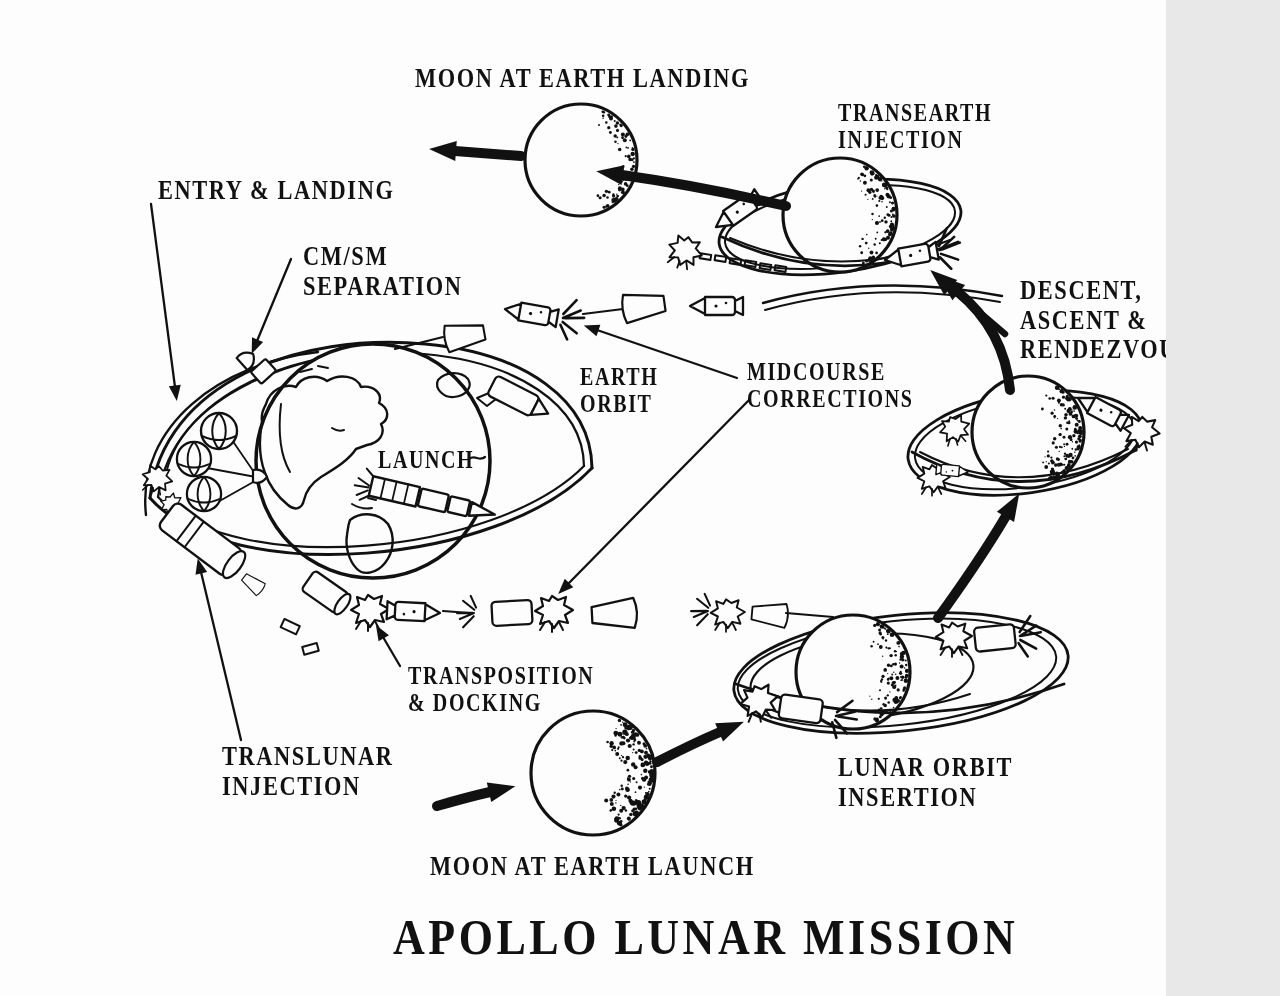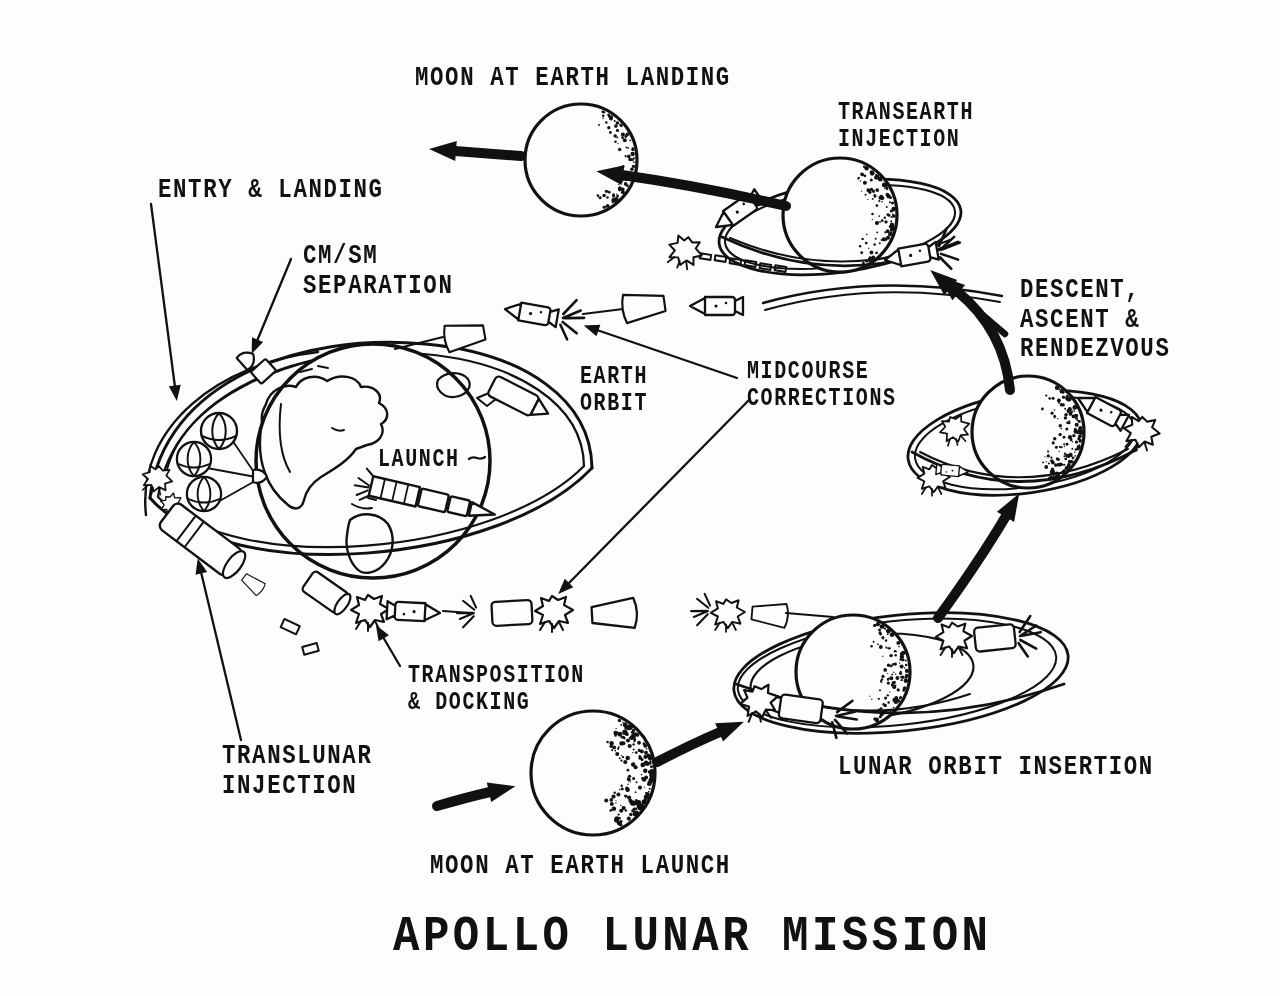--- a/index.html
+++ b/index.html
@@ -1,18 +1,18 @@
 <!DOCTYPE html>
 <html><head>
 <meta charset="utf-8">
 <style>
   html,body{margin:0;padding:0;background:#e8e8e8;}
   .stage{
-    position:relative;width:1280px;height:996px;background:#fdfdfd;overflow:hidden;
-    font-family:Liberation Mono, monospace;color:#111;
+    position:relative;width:1166px;height:996px;background:#fdfdfd;overflow:hidden;
+    font-family:Liberation Serif, serif;color:#111;
   }
   .stage svg{position:absolute;left:0;top:0;}
   .lbl{
     position:absolute;
     font-weight:700;font-size:28px;line-height:1.06;
     letter-spacing:2px;white-space:pre-line;color:#111;
     transform:scaleX(.8);transform-origin:0 0;
   }
   .lbl.small{font-size:25px;}
   .title{

